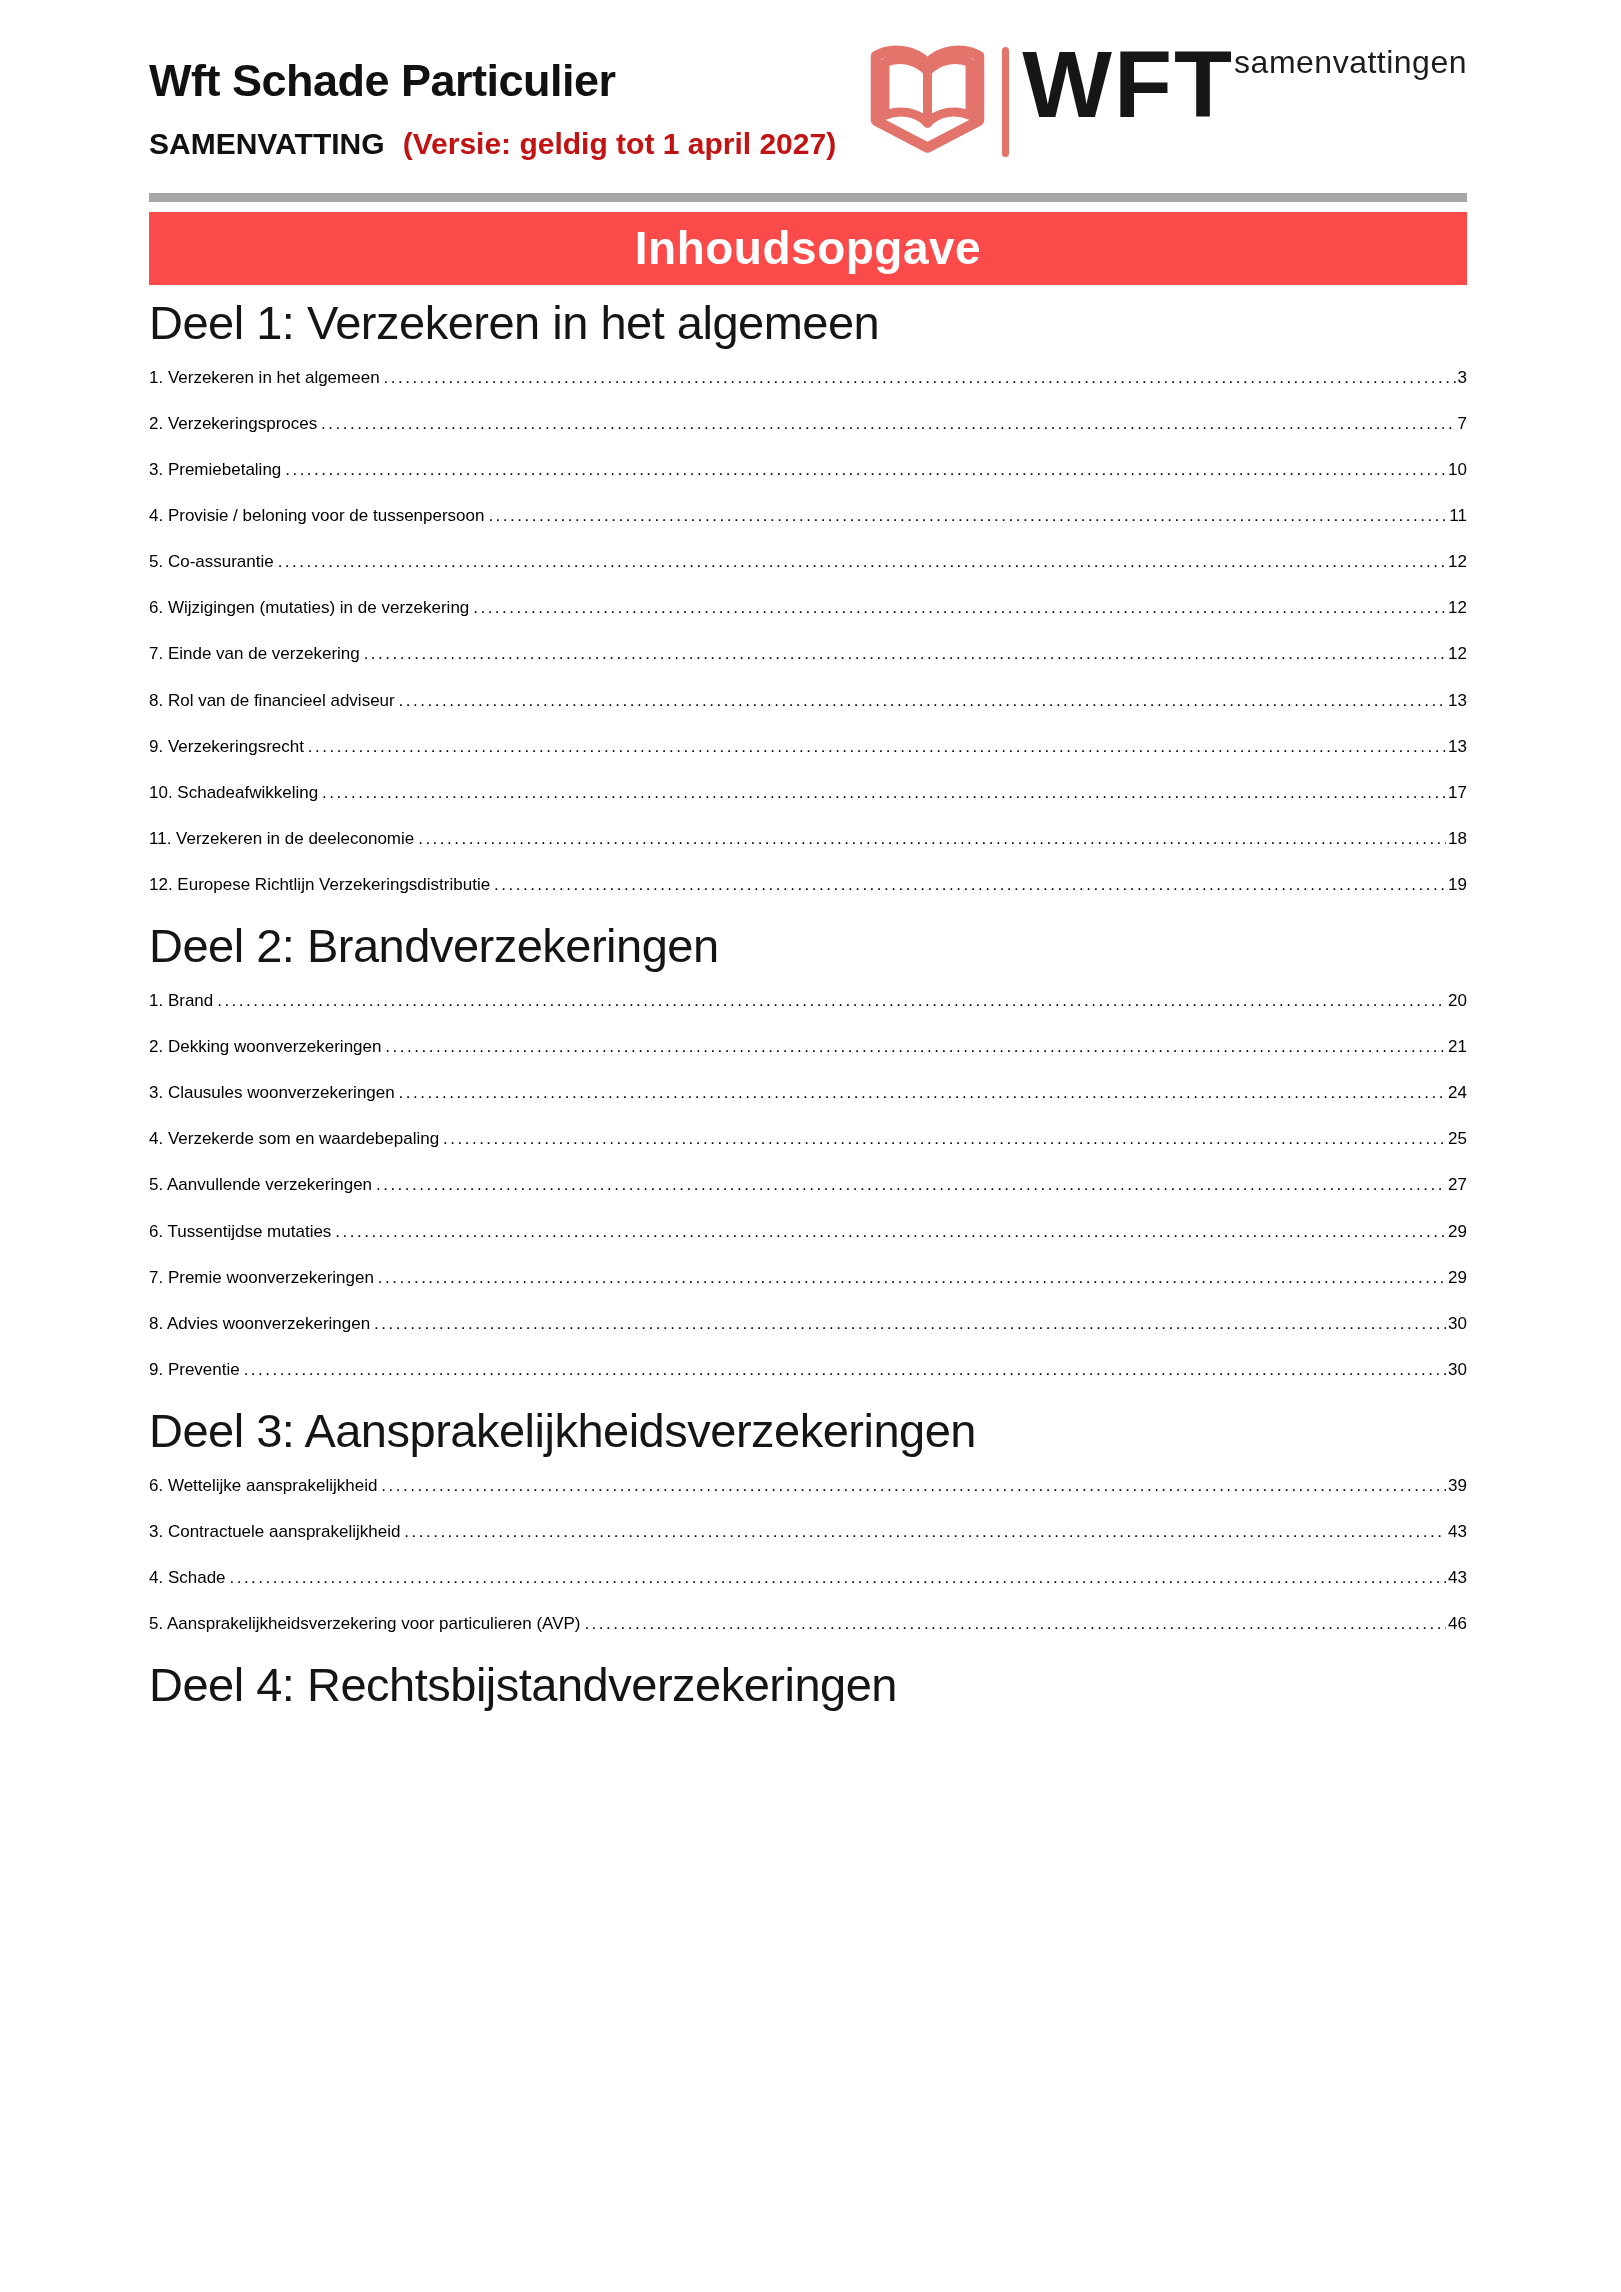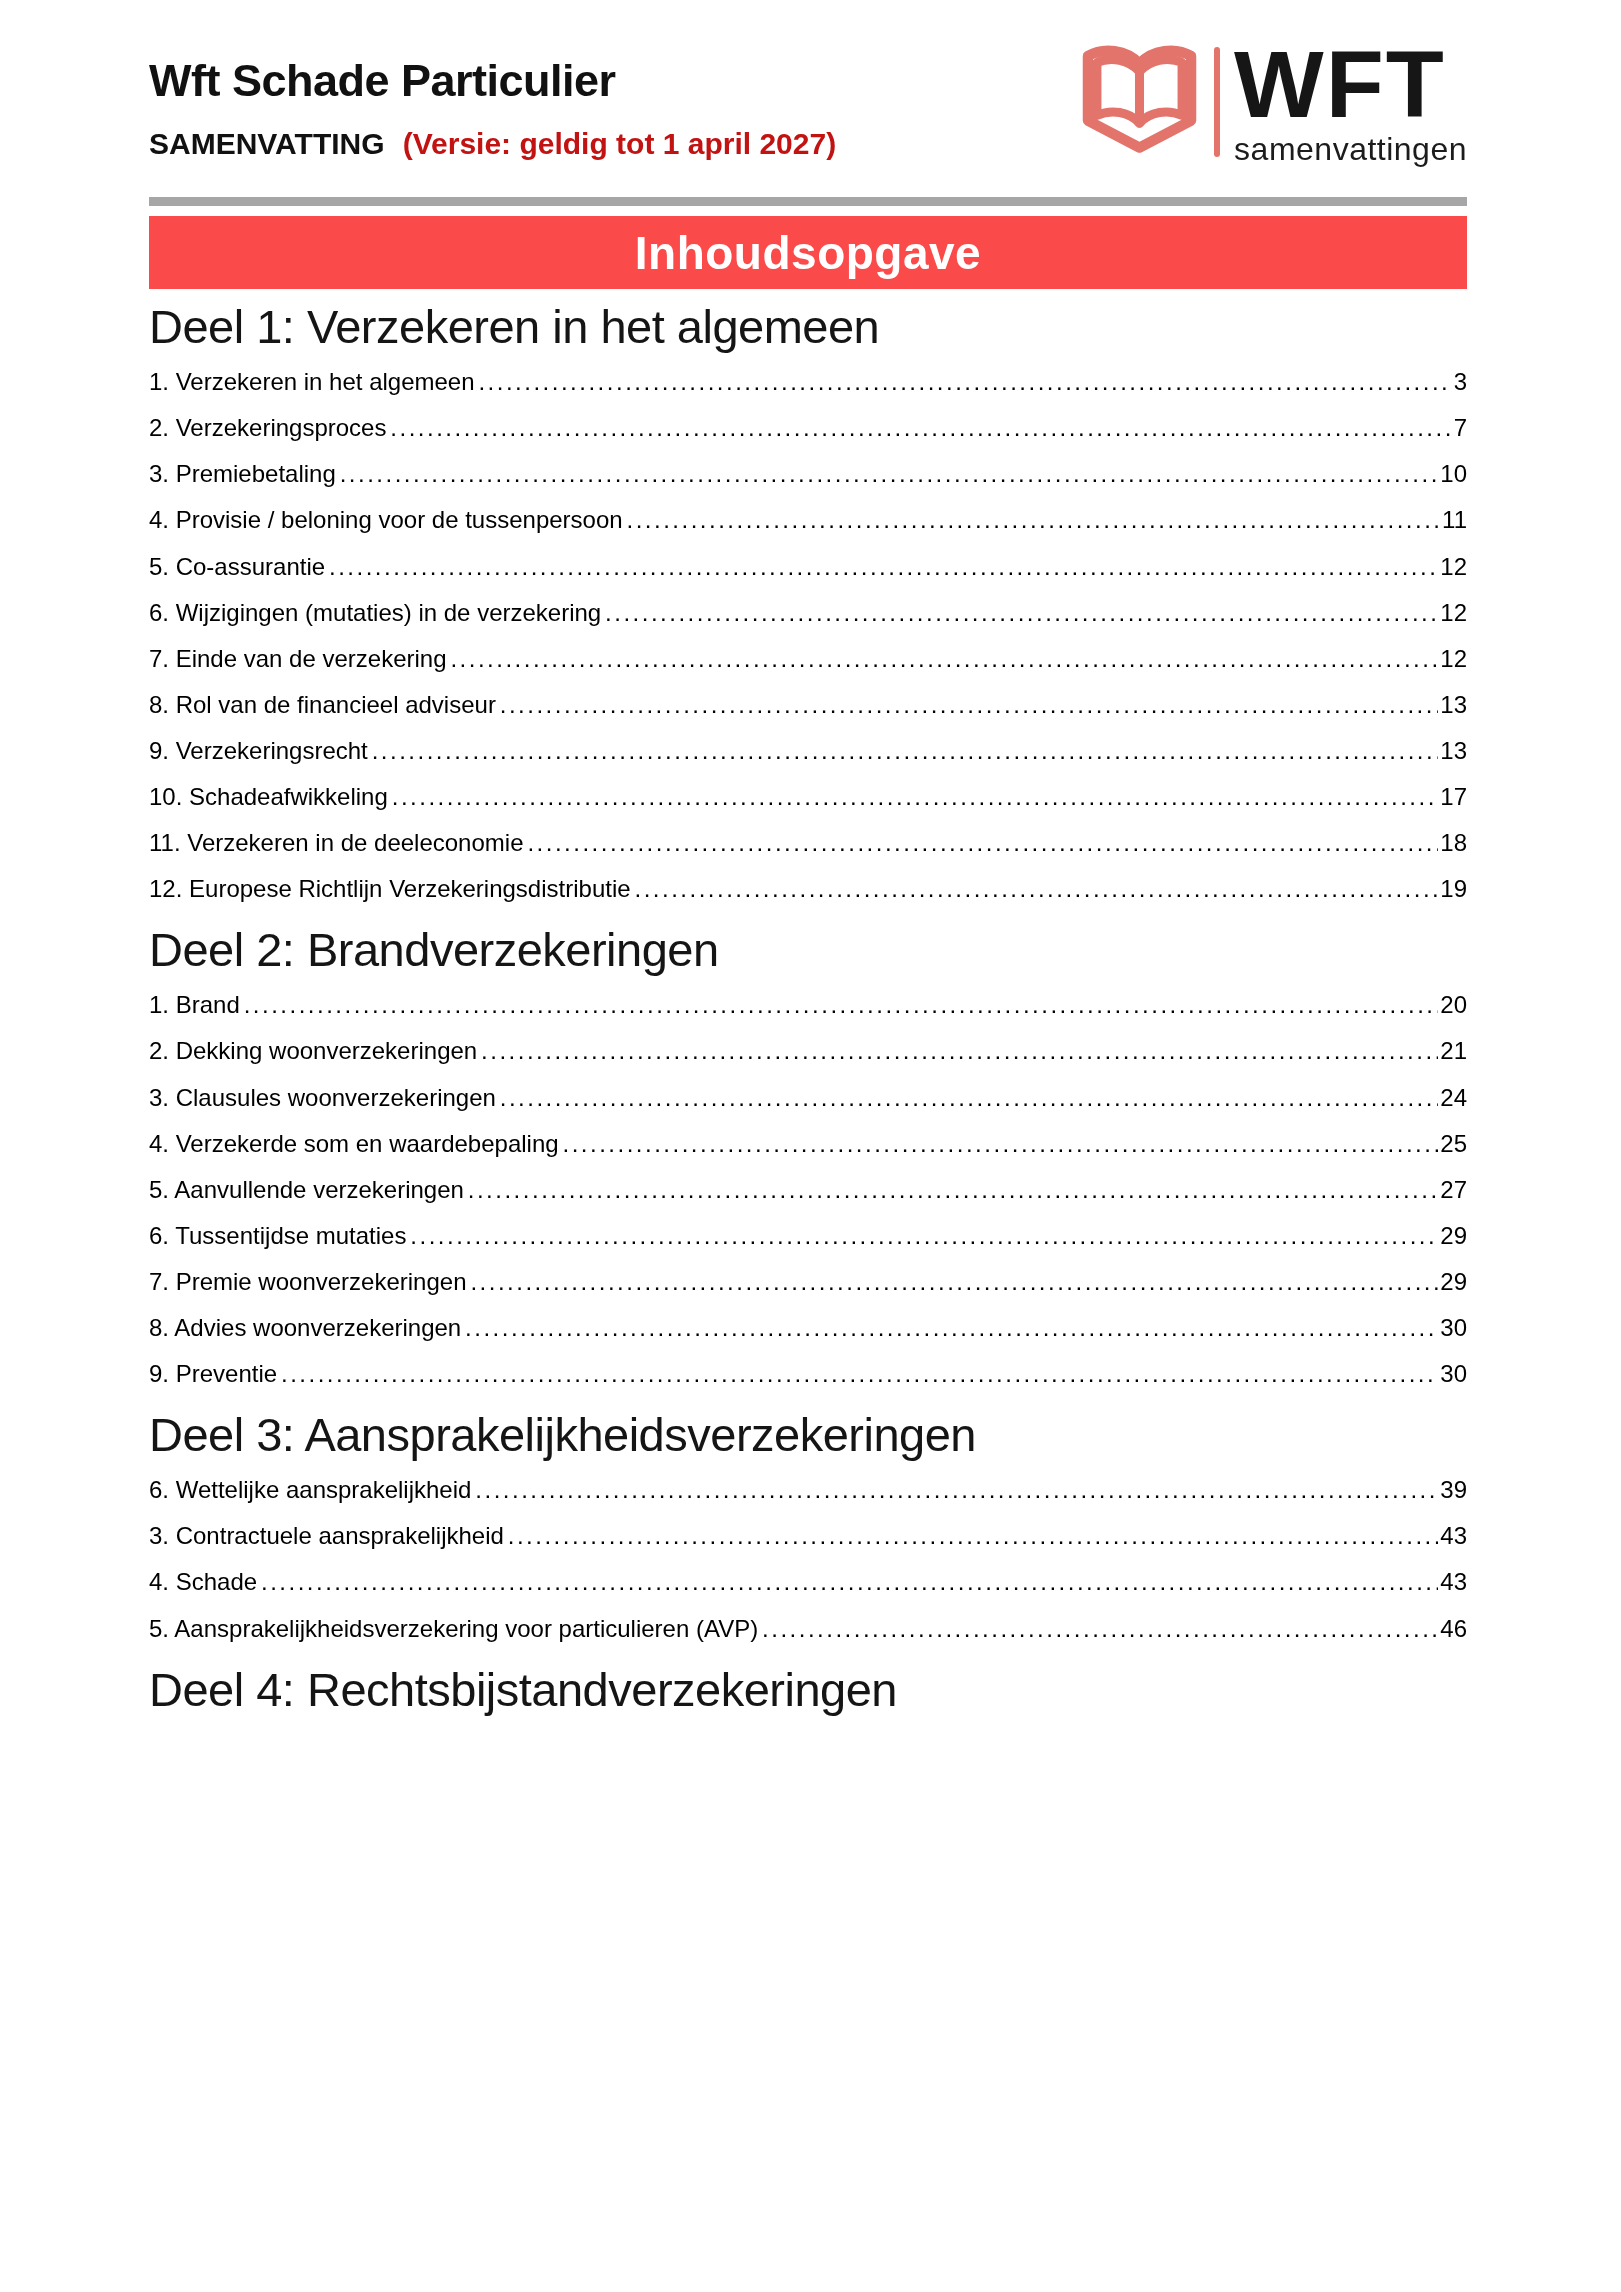--- a/index.html
+++ b/index.html
@@ -25,21 +25,21 @@
   .subtitle { margin-top: 20px; font-size: 30px; font-weight: 700; line-height: 1.2; }
   .sub-label { color: #111; }
   .sub-version { color: #c21212; margin-left: 9.8px; }
 
   .logo { display: flex; align-items: flex-start; }
   .logo svg { width: 129px; height: 123px; display: block; }
   .logo-bar {
     width: 6.9px; height: 110px; background: #e2746c; border-radius: 3.9px;
     margin: 5.9px 13.7px 0 9.8px;
   }
-  .logo-text { display: flex; flex-direction: column; align-items: flex-start; }
+  .logo-text { display: flex; align-items: flex-start; }
   .logo-wft {
     font-size: 95px; font-weight: 900; line-height: 0.92; color: #161616;
     letter-spacing: 2px;
   }
   .logo-sub {
     font-size: 32px; font-weight: 400; color: #1c1c1c; letter-spacing: 0.5px;
     margin-top: 2.9px;
   }
 
   
@@ -53,21 +53,21 @@
   }
 
   
   .toc-section .sec-heading {
     font-size: 47px; font-weight: 300; color: #151515;
     margin-top: 10px; margin-bottom: 13.7px; line-height: 1.2;
     letter-spacing: -0.5px;
   }
   .toc-item {
     display: flex; align-items: flex-start;
-    font-size: 24px; line-height: 26.5px; margin-bottom: 19.6px;
+    font-size: 17px; line-height: 26.5px; margin-bottom: 19.6px;
     white-space: nowrap;
   }
   .toc-label { flex: 0 0 auto; }
   .toc-dots { flex: 1 1 auto; overflow: hidden; margin: 0 2px 0 3.9px; }
   .toc-dots::after {
     content: "................................................................................................................................................................................................................................................................................................................................";
     letter-spacing: 2.5px; color: #000;
   }
   .toc-page { flex: 0 0 auto; text-align: right; }
 

